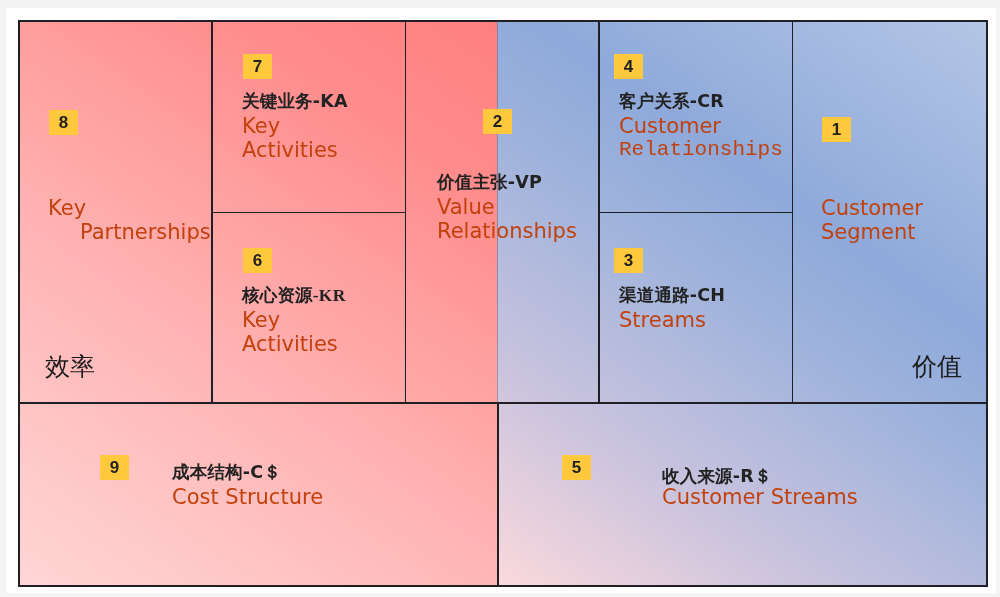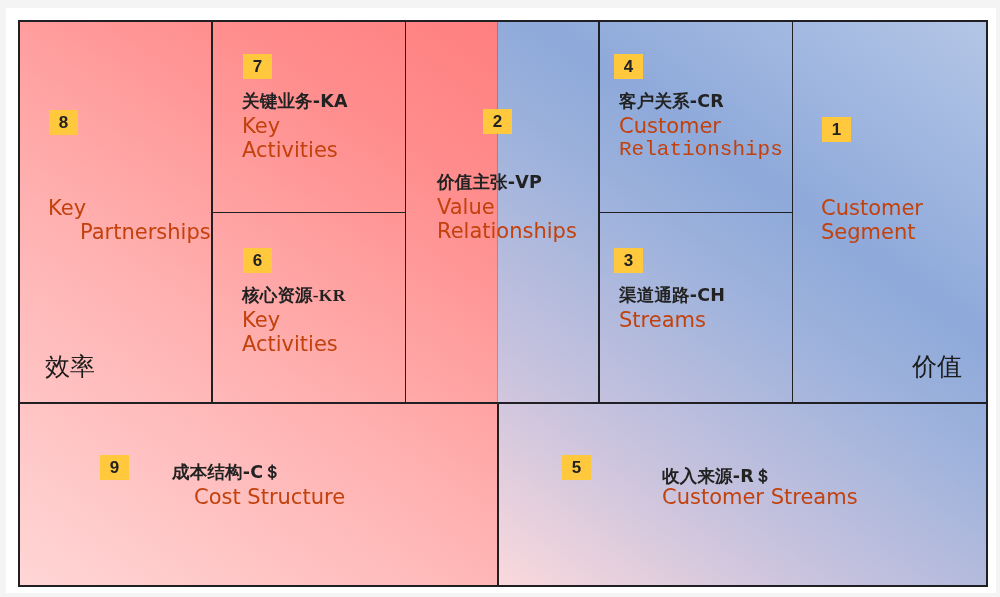--- a/index.html
+++ b/index.html
@@ -113,20 +113,20 @@
 <div class="cell" style="left:793px;top:22px;width:193px;height:380px;">
   <div class="badge" style="left:29px;top:95px;">1</div>
   <div class="sub" style="left:28px;top:174px;">Customer</div>
   <div class="sub" style="left:28px;top:198px;">Segment</div>
   <div class="corner" style="left:110px;top:328px;margin-left:9px;">价值</div>
 </div>
 
 <div class="cell" style="left:20px;top:404px;width:477px;height:181px;">
   <div class="badge" style="left:80px;top:51px;">9</div>
   <div class="title" style="left:152px;top:56px;">成本结构-C＄</div>
-  <div class="sub" style="left:152px;top:81px;margin-left:22px;">Cost Structure</div>
+  <div class="sub" style="left:152px;top:81px;">Cost Structure</div>
 </div>
 
 <div class="cell" style="left:499px;top:404px;width:487px;height:181px;">
   <div class="badge" style="left:63px;top:51px;">5</div>
   <div class="title" style="left:163px;top:60px;">收入来源-R＄</div>
   <div class="sub" style="left:163px;top:81px;">Customer Streams</div>
 </div>
 
 </body></html>

